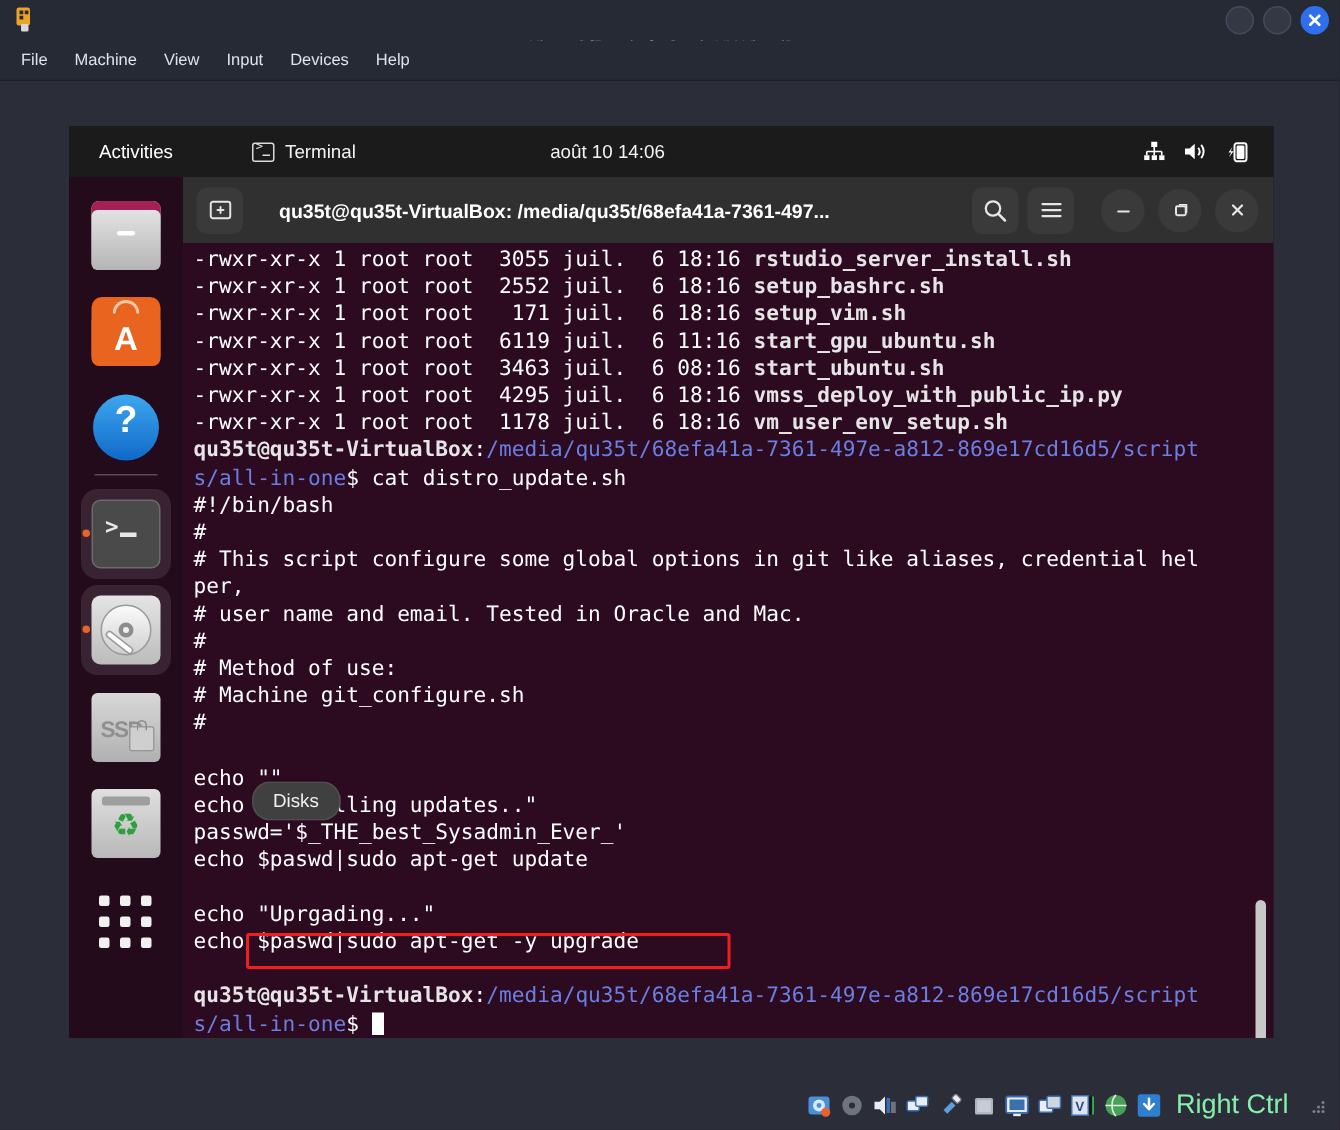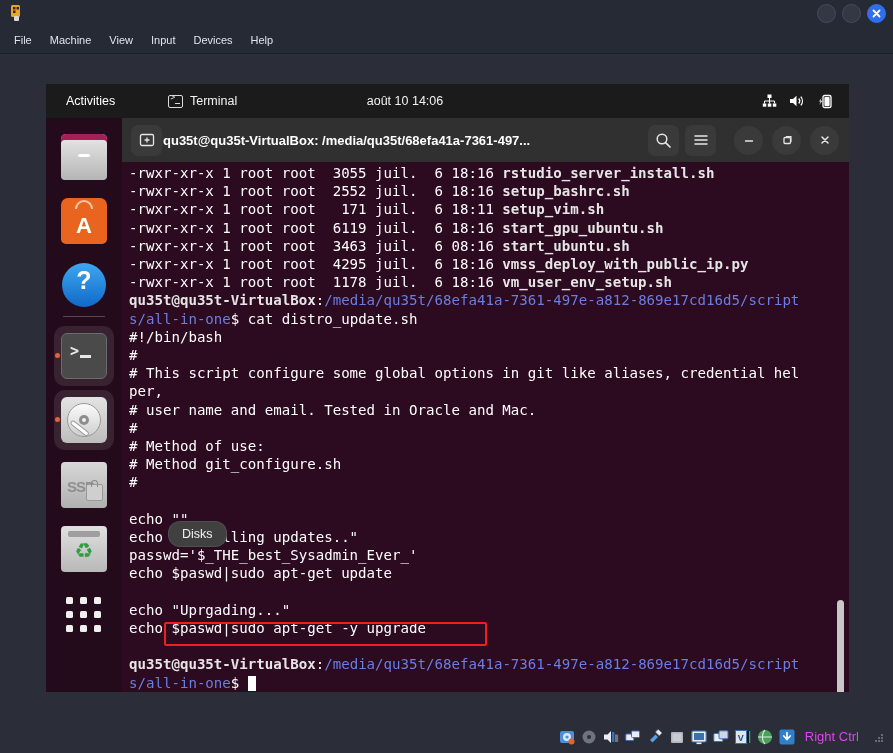--- a/index.html
+++ b/index.html
@@ -90,21 +90,21 @@
   .term-head {
     position: absolute; left: 0; top: 0; width: 727px; height: 44px;
     background: #303030; display: flex; align-items: center;
   }
   .hbtn { width: 31px; height: 31px; border-radius: 7px; background: #3a3a3a;
           display: flex; align-items: center; justify-content: center; }
   .hbtn.circle { border-radius: 50%; background: #3a3a3a; width: 29px; height: 29px; }
   .term-title {
     flex: 1; color: #ffffff; font-size: 13px; font-weight: bold;
     white-space: nowrap; overflow: hidden; text-overflow: ellipsis;
-    margin-left: 1px; margin-right: 10px;
+    margin-left: 24px; margin-right: 10px;
   }
   .term-body {
     position: absolute; left: 0; top: 44px; width: 727px; height: 530px;
     background: #2c0a20; overflow: hidden;
   }
   .term-text {
     position: absolute; left: 7px; top: 2px; width: 718px;
     font-family: "DejaVu Sans Mono", monospace; font-size: 14.1px;
     line-height: 18.2px; color: #ffffff; white-space: pre;
   }
@@ -134,21 +134,21 @@
   }
 
   
   .vbox-status {
     position: absolute; left: 0; bottom: 0; width: 893px; height: 33px;
     background: #2b2e39; display: flex; align-items: center;
     justify-content: flex-end; padding-right: 8px; gap: 6px;
   }
   .st-icon { width: 16px; height: 16px; display: flex; align-items: center;
              justify-content: center; }
-  .st-label { color: #d946ef; font-size: 13px; margin-left: 4px; margin-right: 6px; }
+  .st-label { color: #86efac; font-size: 18px; margin-left: 4px; margin-right: 6px; }
   .st-grip { width: 14px; height: 14px; position: relative; }
 </style>
 </head>
 <body>
 
 <div id="root">
 
   <div class="vbox-titlebar">
     <div class="vbox-appicon">
       <svg width="20" height="20" viewBox="0 0 20 20">
@@ -324,35 +324,35 @@
         <div class="hbtn circle" style="margin-left:9px;margin-right:10px;">
           <svg width="14" height="14" viewBox="0 0 14 14">
             <path d="M4 4 L10 10 M10 4 L4 10" stroke="#e6e6e6" stroke-width="1.5" stroke-linecap="round"></path>
           </svg>
         </div>
       </div>
 
       <div class="term-body">
         <div class="term-text"><span><span class="c-white">-rwxr-xr-x 1 root root  3055 juil.  6 18:16 </span><span class="c-green">rstudio_server_install.sh</span></span>
 <span><span class="c-white">-rwxr-xr-x 1 root root  2552 juil.  6 18:16 </span><span class="c-green">setup_bashrc.sh</span></span>
-<span><span class="c-white">-rwxr-xr-x 1 root root   171 juil.  6 18:11 </span><span class="c-green">setup_vim.sh</span></span>
-<span><span class="c-white">-rwxr-xr-x 1 root root  6119 juil.  6 18:16 </span><span class="c-green">start_gpu_ubuntu.sh</span></span>
+<span><span class="c-white">-rwxr-xr-x 1 root root   171 juil.  6 18:16 </span><span class="c-green">setup_vim.sh</span></span>
+<span><span class="c-white">-rwxr-xr-x 1 root root  6119 juil.  6 11:16 </span><span class="c-green">start_gpu_ubuntu.sh</span></span>
 <span><span class="c-white">-rwxr-xr-x 1 root root  3463 juil.  6 08:16 </span><span class="c-green">start_ubuntu.sh</span></span>
 <span><span class="c-white">-rwxr-xr-x 1 root root  4295 juil.  6 18:16 </span><span class="c-green">vmss_deploy_with_public_ip.py</span></span>
 <span><span class="c-white">-rwxr-xr-x 1 root root  1178 juil.  6 18:16 </span><span class="c-green">vm_user_env_setup.sh</span></span>
 <span><span class="c-green">qu35t@qu35t-VirtualBox</span><span class="c-white">:</span><span class="c-blue-path">/media/qu35t/68efa41a-7361-497e-a812-869e17cd16d5/script</span></span>
 <span><span class="c-blue-path">s/all-in-one</span><span class="c-white">$</span><span class="c-white"> </span><span class="c-white">cat distro_update.sh</span></span>
 <span class="c-white">#!/bin/bash</span>
 <span class="c-white">#</span>
 <span class="c-white"># This script configure some global options in git like aliases, credential hel</span>
 <span class="c-white">per,</span>
 <span class="c-white"># user name and email. Tested in Oracle and Mac.</span>
 <span class="c-white">#</span>
 <span class="c-white"># Method of use:</span>
-<span class="c-white"># Method git_configure.sh</span>
+<span class="c-white"># Machine git_configure.sh</span>
 <span class="c-white">#</span>
 <span class="c-white"></span>
 <span class="c-white">echo ""</span>
 <span class="c-white">echo "Installing updates.."</span>
 <span class="c-white">passwd='$_THE_best_Sysadmin_Ever_'</span>
 <span class="c-white">echo $paswd|sudo apt-get update</span>
 <span class="c-white"></span>
 <span class="c-white">echo "Uprgading..."</span>
 <span class="c-white">echo $paswd|sudo apt-get -y upgrade</span>
 

